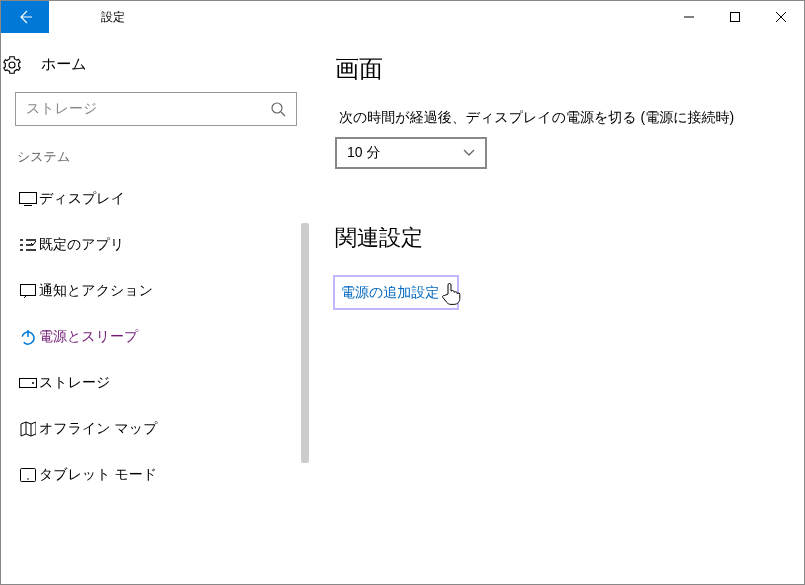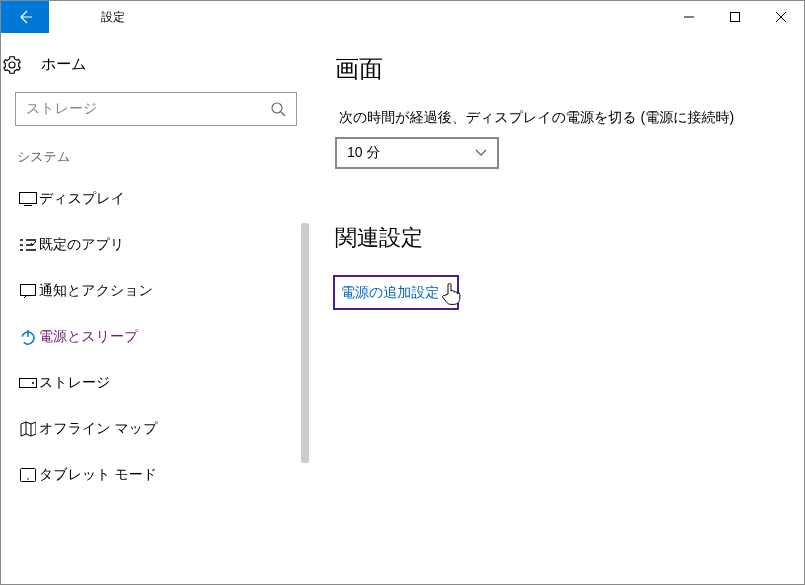--- a/index.html
+++ b/index.html
@@ -30,24 +30,24 @@
   .nav-item.active { color: #701a75; }
   .nav-item .nav-icon { width: 22px; display: flex; justify-content: center; color: inherit; }
   .nav-item .nav-label { }
   .scrollbar-track { position: absolute; right: 0; top: 190px; width: 12px; height: 380px; }
   .scrollbar-thumb { position: absolute; right: 2px; top: 0; width: 8px; height: 240px; background: #ccc; border-radius: 2px; }
 
   
   .main { flex: 1; padding: 20px 28px; }
   .main h2 { font-size: 24px; font-weight: 400; margin-bottom: 24px; margin-left: -4px;}
   .field-label { font-size: 14px; margin-bottom: 10px; }
-  .select { width: 164px; height: 32px; border: 2px solid #888; display: flex; align-items: center; justify-content: space-between; padding: 0 10px; cursor: pointer; font-size: 14px; margin-left: -4px; }
+  .select { width: 152px; height: 32px; border: 2px solid #888; display: flex; align-items: center; justify-content: space-between; padding: 0 10px; cursor: pointer; font-size: 14px; margin-left: -4px; }
   .select .chev { color: #555; }
   .related-title { font-size: 22px; font-weight: 400; margin-top: 54px; margin-bottom: 22px; margin-left:-4px;}
-  .link-box { border: 2px solid #4c1d95; display: inline-block; padding: 6px 18px 6px 6px; margin-left:-6px;}
+  .link-box { border: 2px solid #c4b5fd; display: inline-block; padding: 6px 18px 6px 6px; margin-left:-6px;}
   .link { color: #0067c0; font-size: 14px; cursor: pointer; }
   .cursor-ptr { position: absolute; left: 440px; top: 280px; }
 
   svg { display: block; }
 </style>
 </head>
 <body>
 
 <div class="titlebar">
   <div class="back-btn">

